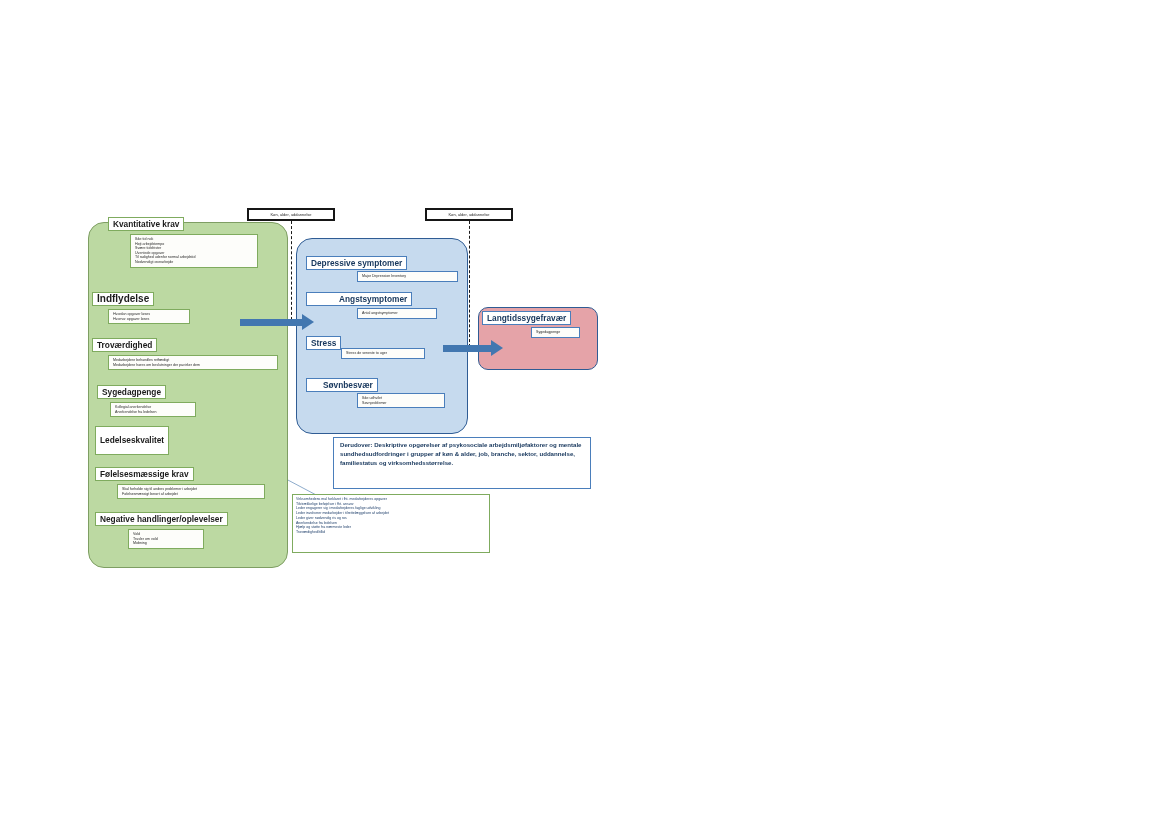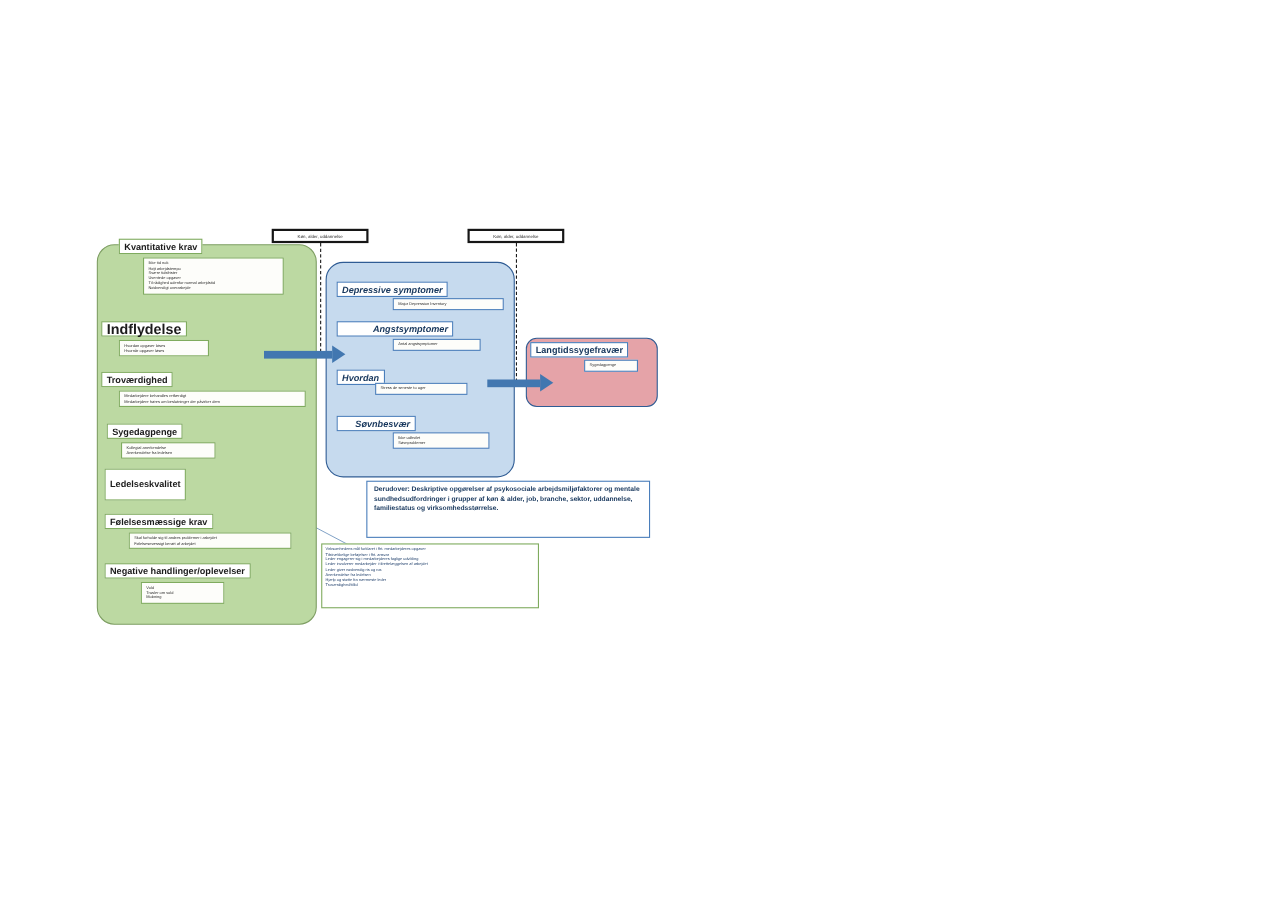--- a/index.html
+++ b/index.html
@@ -59,21 +59,20 @@
   }
   .chip-green {
     border: 1px solid #7fab5e;
     color: #1b1b1b;
     font-weight: bold;
   }
   .chip-blue {
     border: 1px solid #4a7ebb;
     color: #16365c;
     font-weight: bold;
-    font-style: italic;
   }
   .chip-red {
     border: 1px solid #4a7ebb;
     color: #16365c;
     font-weight: bold;
   }
 
   
   .sublist {
     background: #fdfdfa;
@@ -159,21 +158,21 @@
   <div class="abs chip chip-green" style="left:108px; top:217px; height:14px; font-size:8.3px;">Kvantitative krav</div>
   <div class="abs sublist sublist-green" style="left:130px; top:234px; width:128px;">
     <div>Ikke tid nok</div>
     <div>Højt arbejdstempo</div>
     <div>Svære tidsfrister</div>
     <div>Uventede opgaver</div>
     <div>Til rådighed udenfor normal arbejdstid</div>
     <div>Nødvendigt overarbejde</div>
   </div>
 
-  <div class="abs chip chip-green" style="left:92px; top:292px; height:14px; font-size:13px;">Indflydelse</div>
+  <div class="abs chip chip-green" style="left:92px; top:292px; height:14px; font-size:10px;">Indflydelse</div>
   <div class="abs sublist sublist-green" style="left:108px; top:309px; width:82px;">
     <div>Hvordan opgaver løses</div>
     <div>Hvornår opgaver løses</div>
   </div>
 
   <div class="abs chip chip-green" style="left:92px; top:338px; height:14px; font-size:8.3px;">Troværdighed</div>
   <div class="abs sublist sublist-green" style="left:108px; top:355px; width:170px;">
     <div>Medarbejdere behandles retfærdigt</div>
     <div>Medarbejdere høres om beslutninger der påvirker dem</div>
   </div>
@@ -204,21 +203,21 @@
   <div class="abs chip chip-blue" style="left:306px; top:256px; height:14px; font-size:8.3px;">Depressive symptomer</div>
   <div class="abs sublist sublist-blue" style="left:357px; top:271px; width:101px;">
     <div>Major Depression Inventory</div>
   </div>
 
   <div class="abs chip chip-blue" style="left:306px; top:292px; height:14px; font-size:8.3px;padding-left:32px;">Angstsymptomer</div>
   <div class="abs sublist sublist-blue" style="left:357px; top:308px; width:80px;">
     <div>Antal angstsymptomer</div>
   </div>
 
-  <div class="abs chip chip-blue" style="left:306px; top:336px; height:14px; font-size:8.3px;">Hvordan</div>
+  <div class="abs chip chip-blue" style="left:306px; top:336px; height:14px; font-size:8.3px;">Stress</div>
   <div class="abs sublist sublist-blue" style="left:341px; top:348px; width:84px;">
     <div>Stress de seneste to uger</div>
   </div>
 
   <div class="abs chip chip-blue" style="left:306px; top:378px; height:14px; font-size:8.3px;padding-left:16px;">Søvnbesvær</div>
   <div class="abs sublist sublist-blue" style="left:357px; top:393px; width:88px;">
     <div>Ikke udhvilet</div>
     <div>Søvnproblemer</div>
   </div>
 

